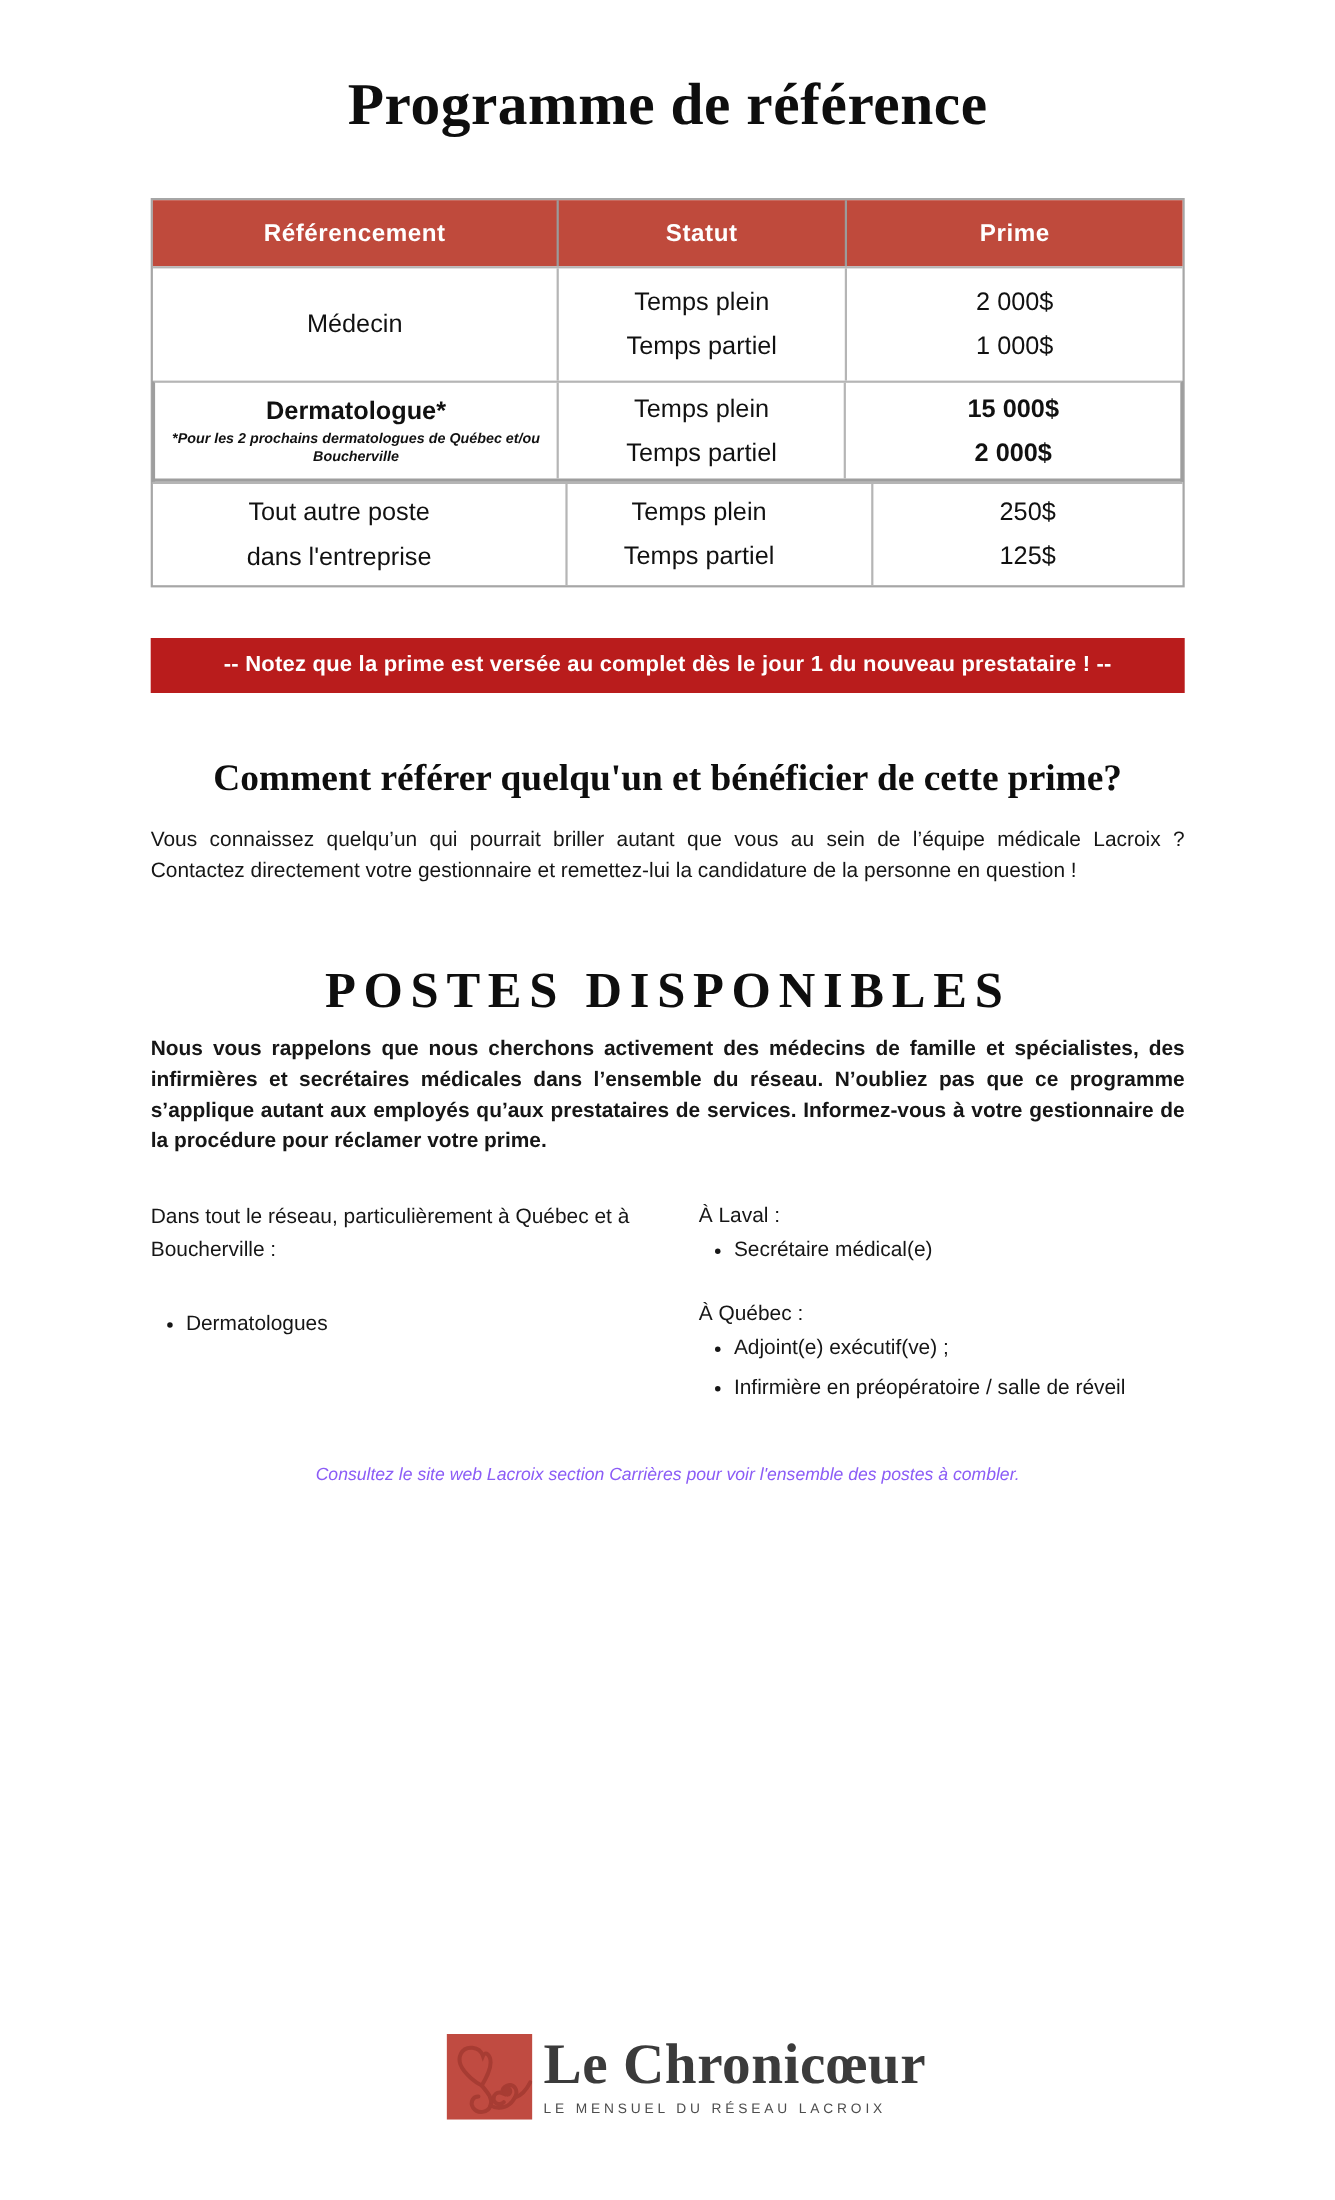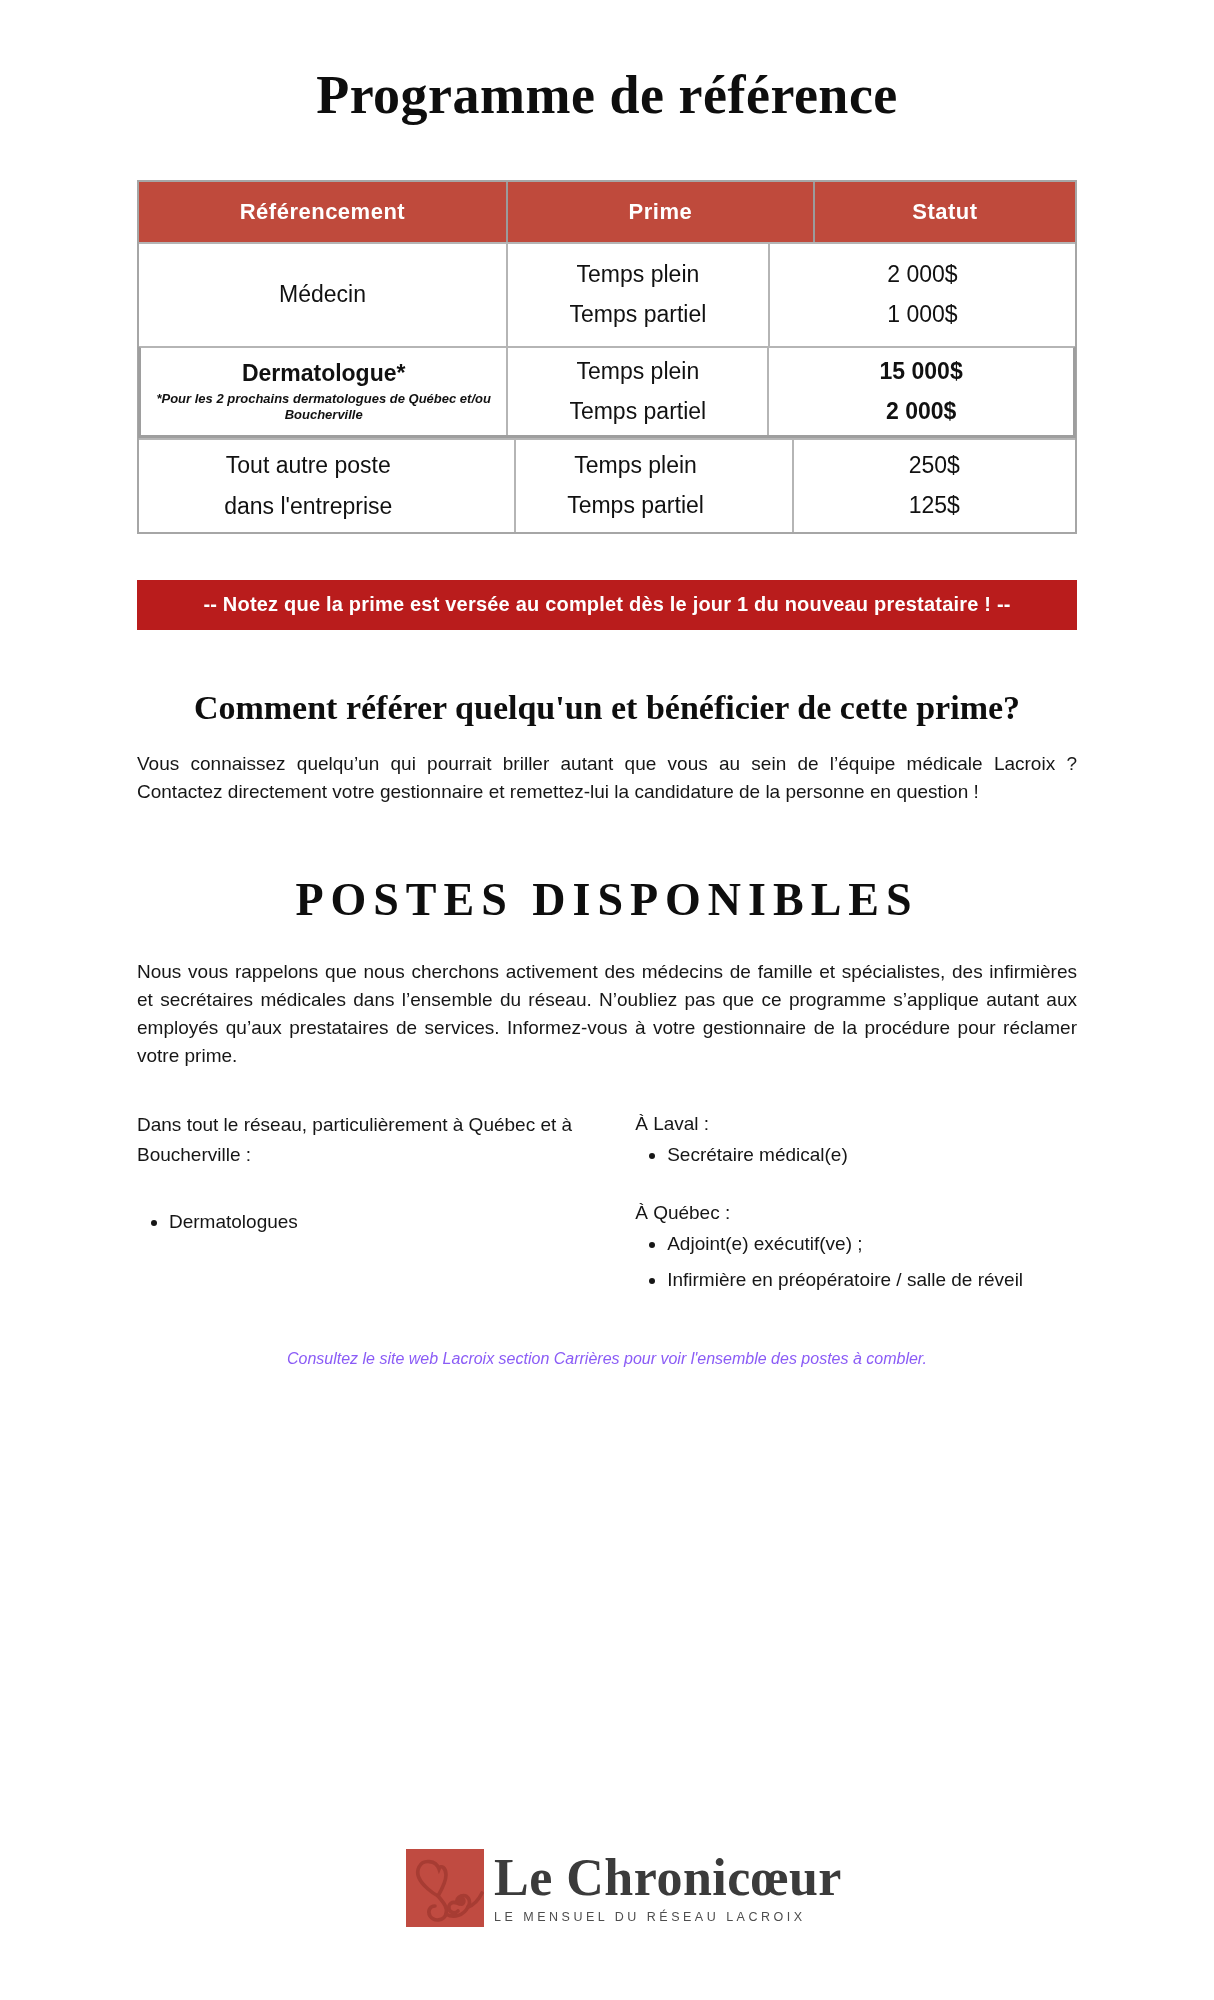--- a/index.html
+++ b/index.html
@@ -113,21 +113,21 @@
   .h-postes {
     margin: 66px 0 0 0;
     text-align: center;
     font-family: "Liberation Serif", serif;
     font-weight: 700;
     font-size: 46px;
     line-height: 56px;
     letter-spacing: 7px;
     color: #0e0e0e;
   }
-  .para2 { margin-top: 30px; }
+  .para2 { margin-top: 12px; font-weight: bold; }
 
   
   .columns { margin-top: 40px; display: flex; }
   .col-left { width: 53%; box-sizing: border-box; padding-right: 40px; }
   .col-right { width: 47%; box-sizing: border-box; }
   .col-text { font-size: 19px; line-height: 30px; color: #161616; }
   .col-label { font-size: 19px; line-height: 27px; color: #161616; }
   ul.blist {
     margin: 0; padding: 0 0 0 32px;
     list-style: disc;
@@ -179,22 +179,22 @@
 <body>
 
 <div class="page">
   <div class="content">
 
     <h1 class="title">Programme de référence</h1>
 
     <div class="ref-table">
       <div class="trow thead-row">
         <div class="cell c1">Référencement</div>
+        <div class="cell c2">Statut</div>
         <div class="cell c3">Prime</div>
-        <div class="cell c2">Statut</div>
       </div>
 
       <div class="trow body-row row-medecin">
         <div class="cell c1">Médecin</div>
         <div class="cell c2 two-line">
           <span>Temps plein</span>
           <span>Temps partiel</span>
         </div>
         <div class="cell c3 two-line">
           <span>2 000$</span>

